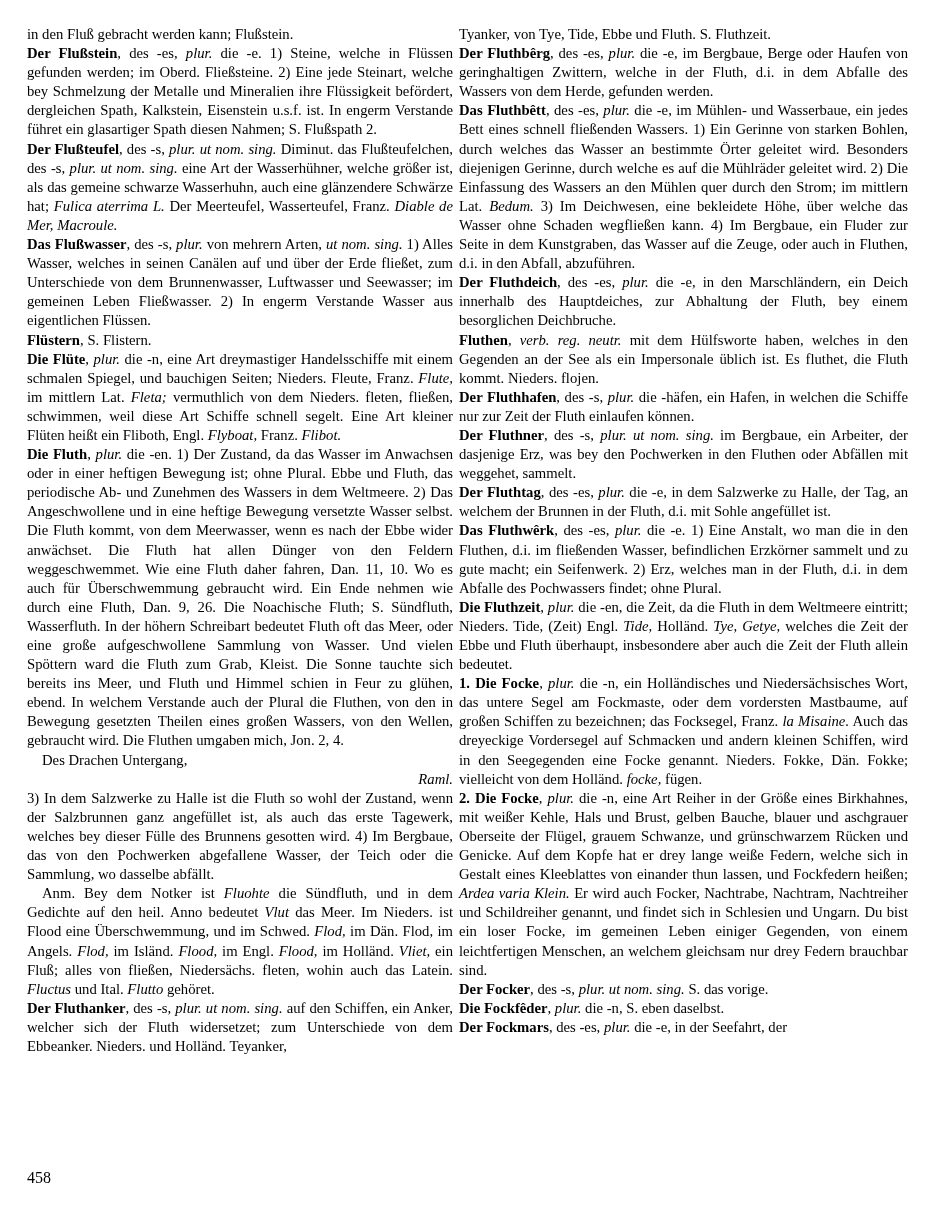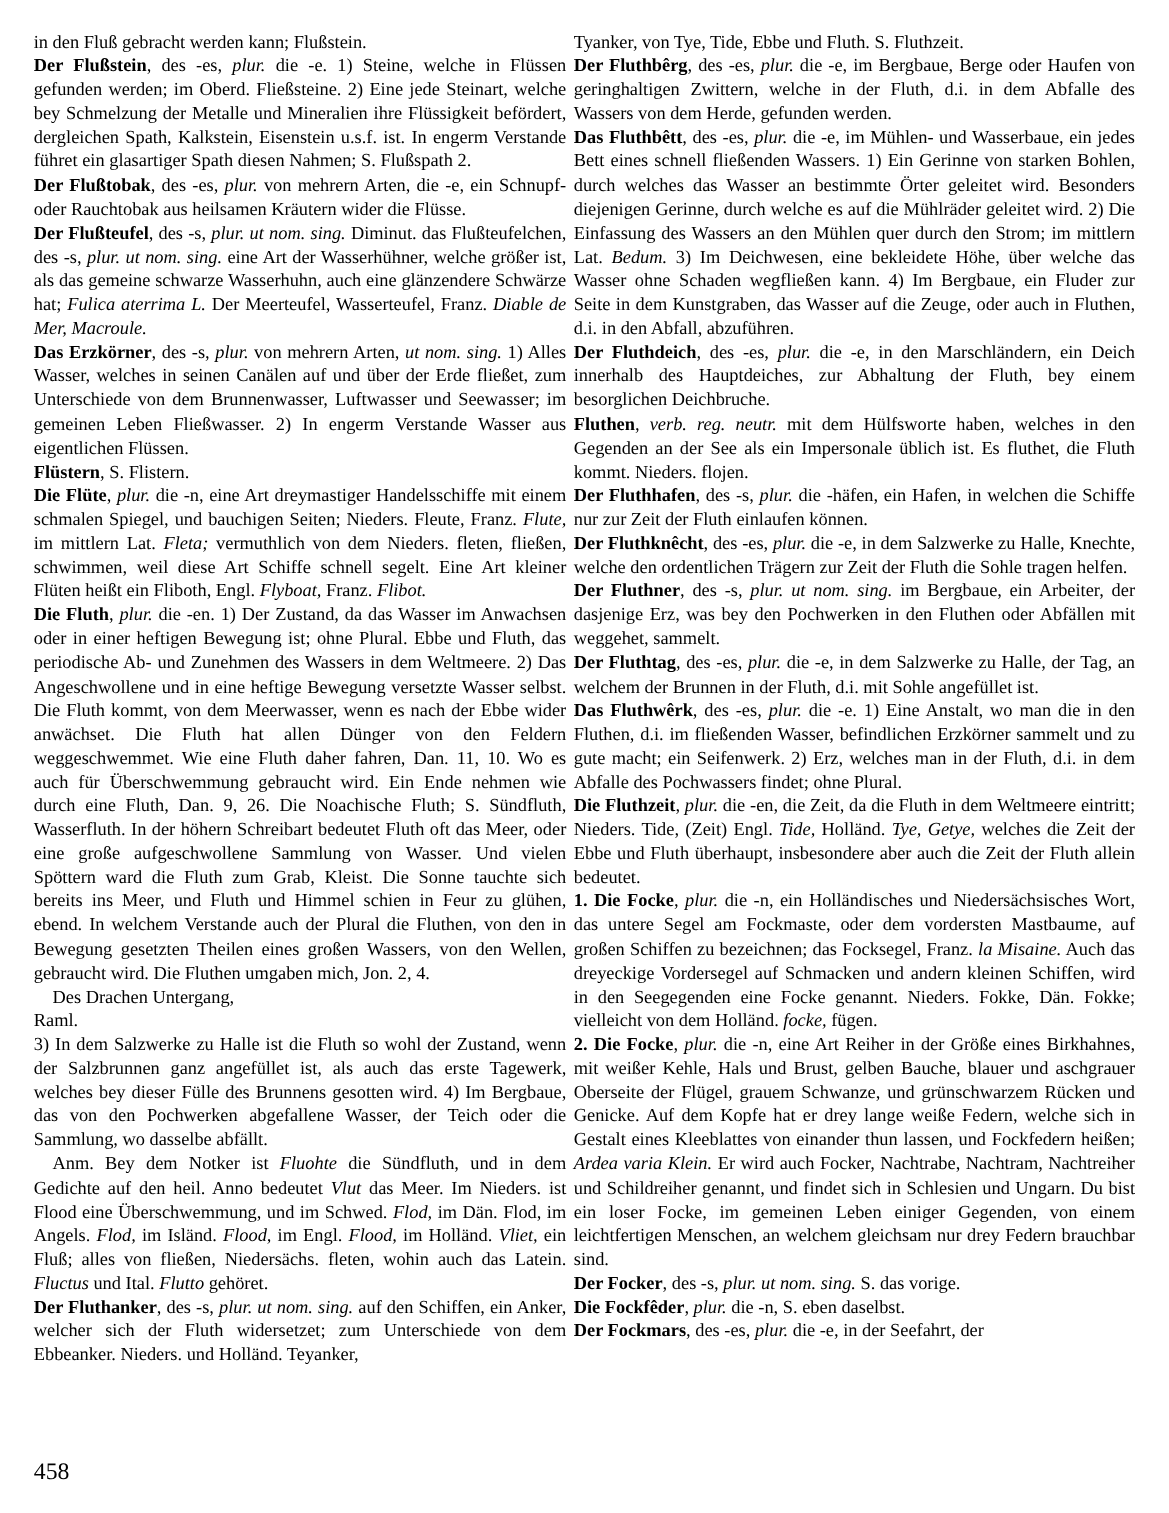--- a/index.html
+++ b/index.html
@@ -25,59 +25,57 @@
     top: 25px;
     font-size: 14.7px;
     line-height: 19.1px;
     text-align: justify;
     text-justify: inter-word;
   }
   .col-left  { left: 27px;  width: 426px; }
   .col-right { left: 459px; width: 449px; }
   p.para { margin: 0; padding: 0; }
   p.verse { text-align: left; padding-left: 15px; }
-  p.attribution { text-align: left; }
+  p.attribution { text-align: right; font-style: italic; }
   p.anm { text-indent: 15px; }
   b { font-weight: bold; }
   i { }
   .page-number {
     position: absolute;
     left: 27px;
     top: 1168px;
-    font-size: 19px;
+    font-size: 16px;
     line-height: 19px;
   }
 </style>
 </head>
 <body>
 
 <div class="page">
   <div class="col col-left">
       <p class="para plain"><span>in den Fluß gebracht werden kann; Flußstein.</span></p>
       <p class="para entry"><b>Der Flußstein</b><span>, des -es, </span><i>plur.</i><span> die -e. 1) Steine, welche in Flüssen gefunden werden; im Oberd. Fließsteine. 2) Eine jede Steinart, welche bey Schmelzung der Metalle und Mineralien ihre Flüssigkeit befördert, dergleichen Spath, Kalkstein, Eisenstein u.s.f. ist. In engerm Verstande führet ein glasartiger Spath diesen Nahmen; S. Flußspath 2.</span></p>
-      <p class="para entry"><b>Der Flußtobak</b><span>, des -es, </span><i>plur.</i><span> von mehrern Arten, die -e, ein Schnupf- oder Rauchtobak aus heilsamen Kräutern wider die Flüsse.</span></p>
       <p class="para entry"><b>Der Flußteufel</b><span>, des -s, </span><i>plur. ut nom. sing.</i><span> Diminut. das Flußteufelchen, des -s, </span><i>plur. ut nom. sing.</i><span> eine Art der Wasserhühner, welche größer ist, als das gemeine schwarze Wasserhuhn, auch eine glänzendere Schwärze hat; </span><i>Fulica aterrima L.</i><span> Der Meerteufel, Wasserteufel, Franz. </span><i>Diable de Mer, Macroule.</i></p>
-      <p class="para entry"><b>Das Erzkörner</b><span>, des -s, </span><i>plur.</i><span> von mehrern Arten, </span><i>ut nom. sing.</i><span> 1) Alles Wasser, welches in seinen Canälen auf und über der Erde fließet, zum Unterschiede von dem Brunnenwasser, Luftwasser und Seewasser; im gemeinen Leben Fließwasser. 2) In engerm Verstande Wasser aus eigentlichen Flüssen.</span></p>
+      <p class="para entry"><b>Das Flußwasser</b><span>, des -s, </span><i>plur.</i><span> von mehrern Arten, </span><i>ut nom. sing.</i><span> 1) Alles Wasser, welches in seinen Canälen auf und über der Erde fließet, zum Unterschiede von dem Brunnenwasser, Luftwasser und Seewasser; im gemeinen Leben Fließwasser. 2) In engerm Verstande Wasser aus eigentlichen Flüssen.</span></p>
       <p class="para entry"><b>Flüstern</b><span>, S. Flistern.</span></p>
       <p class="para entry"><b>Die Flüte</b><span>, </span><i>plur.</i><span> die -n, eine Art dreymastiger Handelsschiffe mit einem schmalen Spiegel, und bauchigen Seiten; Nieders. Fleute, Franz. </span><i>Flute,</i><span> im mittlern Lat. </span><i>Fleta;</i><span> vermuthlich von dem Nieders. fleten, fließen, schwimmen, weil diese Art Schiffe schnell segelt. Eine Art kleiner Flüten heißt ein Fliboth, Engl. </span><i>Flyboat,</i><span> Franz. </span><i>Flibot.</i></p>
       <p class="para entry"><b>Die Fluth</b><span>, </span><i>plur.</i><span> die -en. 1) Der Zustand, da das Wasser im Anwachsen oder in einer heftigen Bewegung ist; ohne Plural. Ebbe und Fluth, das periodische Ab- und Zunehmen des Wassers in dem Weltmeere. 2) Das Angeschwollene und in eine heftige Bewegung versetzte Wasser selbst. Die Fluth kommt, von dem Meerwasser, wenn es nach der Ebbe wider anwächset. Die Fluth hat allen Dünger von den Feldern weggeschwemmet. Wie eine Fluth daher fahren, Dan. 11, 10. Wo es auch für Überschwemmung gebraucht wird. Ein Ende nehmen wie durch eine Fluth, Dan. 9, 26. Die Noachische Fluth; S. Sündfluth, Wasserfluth. In der höhern Schreibart bedeutet Fluth oft das Meer, oder eine große aufgeschwollene Sammlung von Wasser. Und vielen Spöttern ward die Fluth zum Grab, Kleist. Die Sonne tauchte sich bereits ins Meer, und Fluth und Himmel schien in Feur zu glühen, ebend. In welchem Verstande auch der Plural die Fluthen, von den in Bewegung gesetzten Theilen eines großen Wassers, von den Wellen, gebraucht wird. Die Fluthen umgaben mich, Jon. 2, 4.</span></p>
       <p class="para verse"><span>Des Drachen Untergang,</span></p>
       <p class="para attribution"><span>Raml.</span></p>
       <p class="para plain"><span>3) In dem Salzwerke zu Halle ist die Fluth so wohl der Zustand, wenn der Salzbrunnen ganz angefüllet ist, als auch das erste Tagewerk, welches bey dieser Fülle des Brunnens gesotten wird. 4) Im Bergbaue, das von den Pochwerken abgefallene Wasser, der Teich oder die Sammlung, wo dasselbe abfällt.</span></p>
       <p class="para anm"><span>Anm. Bey dem Notker ist </span><i>Fluohte</i><span> die Sündfluth, und in dem Gedichte auf den heil. Anno bedeutet </span><i>Vlut</i><span> das Meer. Im Nieders. ist Flood eine Überschwemmung, und im Schwed. </span><i>Flod,</i><span> im Dän. Flod, im Angels. </span><i>Flod,</i><span> im Isländ. </span><i>Flood,</i><span> im Engl. </span><i>Flood,</i><span> im Holländ. </span><i>Vliet,</i><span> ein Fluß; alles von fließen, Niedersächs. fleten, wohin auch das Latein. </span><i>Fluctus</i><span> und Ital. </span><i>Flutto</i><span> gehöret.</span></p>
       <p class="para entry"><b>Der Fluthanker</b><span>, des -s, </span><i>plur. ut nom. sing.</i><span> auf den Schiffen, ein Anker, welcher sich der Fluth widersetzet; zum Unterschiede von dem Ebbeanker. Nieders. und Holländ. Teyanker,</span></p>
     </div>
   <div class="col col-right">
       <p class="para plain"><span>Tyanker, von Tye, Tide, Ebbe und Fluth. S. Fluthzeit.</span></p>
       <p class="para entry"><b>Der Fluthbêrg</b><span>, des -es, </span><i>plur.</i><span> die -e, im Bergbaue, Berge oder Haufen von geringhaltigen Zwittern, welche in der Fluth, d.i. in dem Abfalle des Wassers von dem Herde, gefunden werden.</span></p>
       <p class="para entry"><b>Das Fluthbêtt</b><span>, des -es, </span><i>plur.</i><span> die -e, im Mühlen- und Wasserbaue, ein jedes Bett eines schnell fließenden Wassers. 1) Ein Gerinne von starken Bohlen, durch welches das Wasser an bestimmte Örter geleitet wird. Besonders diejenigen Gerinne, durch welche es auf die Mühlräder geleitet wird. 2) Die Einfassung des Wassers an den Mühlen quer durch den Strom; im mittlern Lat. </span><i>Bedum.</i><span> 3) Im Deichwesen, eine bekleidete Höhe, über welche das Wasser ohne Schaden wegfließen kann. 4) Im Bergbaue, ein Fluder zur Seite in dem Kunstgraben, das Wasser auf die Zeuge, oder auch in Fluthen, d.i. in den Abfall, abzuführen.</span></p>
       <p class="para entry"><b>Der Fluthdeich</b><span>, des -es, </span><i>plur.</i><span> die -e, in den Marschländern, ein Deich innerhalb des Hauptdeiches, zur Abhaltung der Fluth, bey einem besorglichen Deichbruche.</span></p>
       <p class="para entry"><b>Fluthen</b><span>, </span><i>verb. reg. neutr.</i><span> mit dem Hülfsworte haben, welches in den Gegenden an der See als ein Impersonale üblich ist. Es fluthet, die Fluth kommt. Nieders. flojen.</span></p>
       <p class="para entry"><b>Der Fluthhafen</b><span>, des -s, </span><i>plur.</i><span> die -häfen, ein Hafen, in welchen die Schiffe nur zur Zeit der Fluth einlaufen können.</span></p>
-      <p class="para entry"><b>Der Fluthknêcht</b><span>, des -es, </span><i>plur.</i><span> die -e, in dem Salzwerke zu Halle, Knechte, welche den ordentlichen Trägern zur Zeit der Fluth die Sohle tragen helfen.</span></p>
       <p class="para entry"><b>Der Fluthner</b><span>, des -s, </span><i>plur. ut nom. sing.</i><span> im Bergbaue, ein Arbeiter, der dasjenige Erz, was bey den Pochwerken in den Fluthen oder Abfällen mit weggehet, sammelt.</span></p>
       <p class="para entry"><b>Der Fluthtag</b><span>, des -es, </span><i>plur.</i><span> die -e, in dem Salzwerke zu Halle, der Tag, an welchem der Brunnen in der Fluth, d.i. mit Sohle angefüllet ist.</span></p>
       <p class="para entry"><b>Das Fluthwêrk</b><span>, des -es, </span><i>plur.</i><span> die -e. 1) Eine Anstalt, wo man die in den Fluthen, d.i. im fließenden Wasser, befindlichen Erzkörner sammelt und zu gute macht; ein Seifenwerk. 2) Erz, welches man in der Fluth, d.i. in dem Abfalle des Pochwassers findet; ohne Plural.</span></p>
       <p class="para entry"><b>Die Fluthzeit</b><span>, </span><i>plur.</i><span> die -en, die Zeit, da die Fluth in dem Weltmeere eintritt; Nieders. Tide, (Zeit) Engl. </span><i>Tide,</i><span> Holländ. </span><i>Tye, Getye,</i><span> welches die Zeit der Ebbe und Fluth überhaupt, insbesondere aber auch die Zeit der Fluth allein bedeutet.</span></p>
       <p class="para entry"><b>1. Die Focke</b><span>, </span><i>plur.</i><span> die -n, ein Holländisches und Niedersächsisches Wort, das untere Segel am Fockmaste, oder dem vordersten Mastbaume, auf großen Schiffen zu bezeichnen; das Focksegel, Franz. </span><i>la Misaine.</i><span> Auch das dreyeckige Vordersegel auf Schmacken und andern kleinen Schiffen, wird in den Seegegenden eine Focke genannt. Nieders. Fokke, Dän. Fokke; vielleicht von dem Holländ. </span><i>focke,</i><span> fügen.</span></p>
       <p class="para entry"><b>2. Die Focke</b><span>, </span><i>plur.</i><span> die -n, eine Art Reiher in der Größe eines Birkhahnes, mit weißer Kehle, Hals und Brust, gelben Bauche, blauer und aschgrauer Oberseite der Flügel, grauem Schwanze, und grünschwarzem Rücken und Genicke. Auf dem Kopfe hat er drey lange weiße Federn, welche sich in Gestalt eines Kleeblattes von einander thun lassen, und Fockfedern heißen; </span><i>Ardea varia Klein.</i><span> Er wird auch Focker, Nachtrabe, Nachtram, Nachtreiher und Schildreiher genannt, und findet sich in Schlesien und Ungarn. Du bist ein loser Focke, im gemeinen Leben einiger Gegenden, von einem leichtfertigen Menschen, an welchem gleichsam nur drey Federn brauchbar sind.</span></p>
       <p class="para entry"><b>Der Focker</b><span>, des -s, </span><i>plur. ut nom. sing.</i><span> S. das vorige.</span></p>
       <p class="para entry"><b>Die Fockfêder</b><span>, </span><i>plur.</i><span> die -n, S. eben daselbst.</span></p>
       <p class="para entry"><b>Der Fockmars</b><span>, des -es, </span><i>plur.</i><span> die -e, in der Seefahrt, der</span></p>
     </div>

